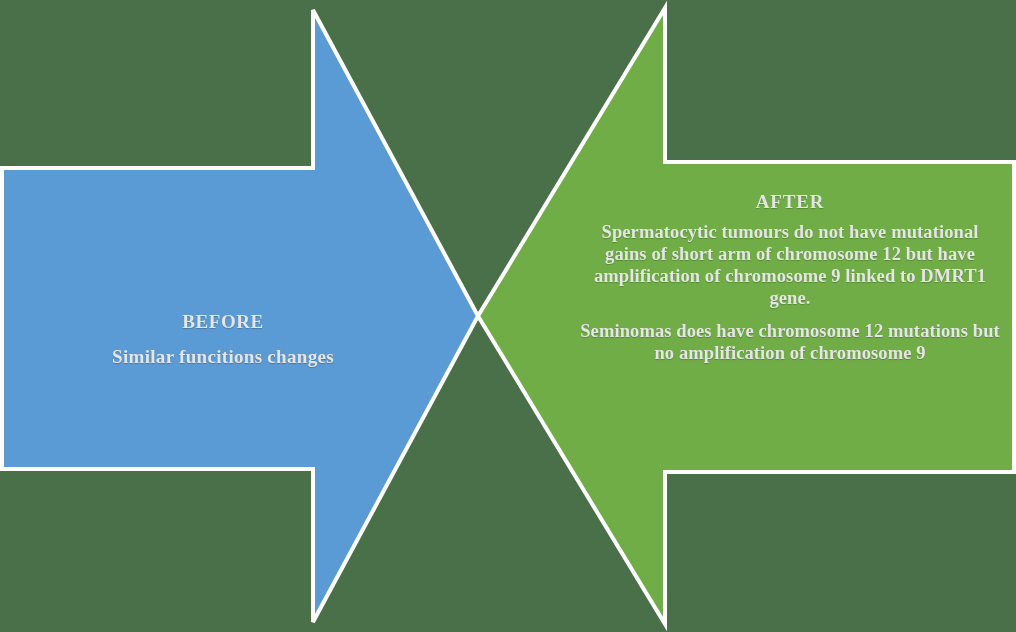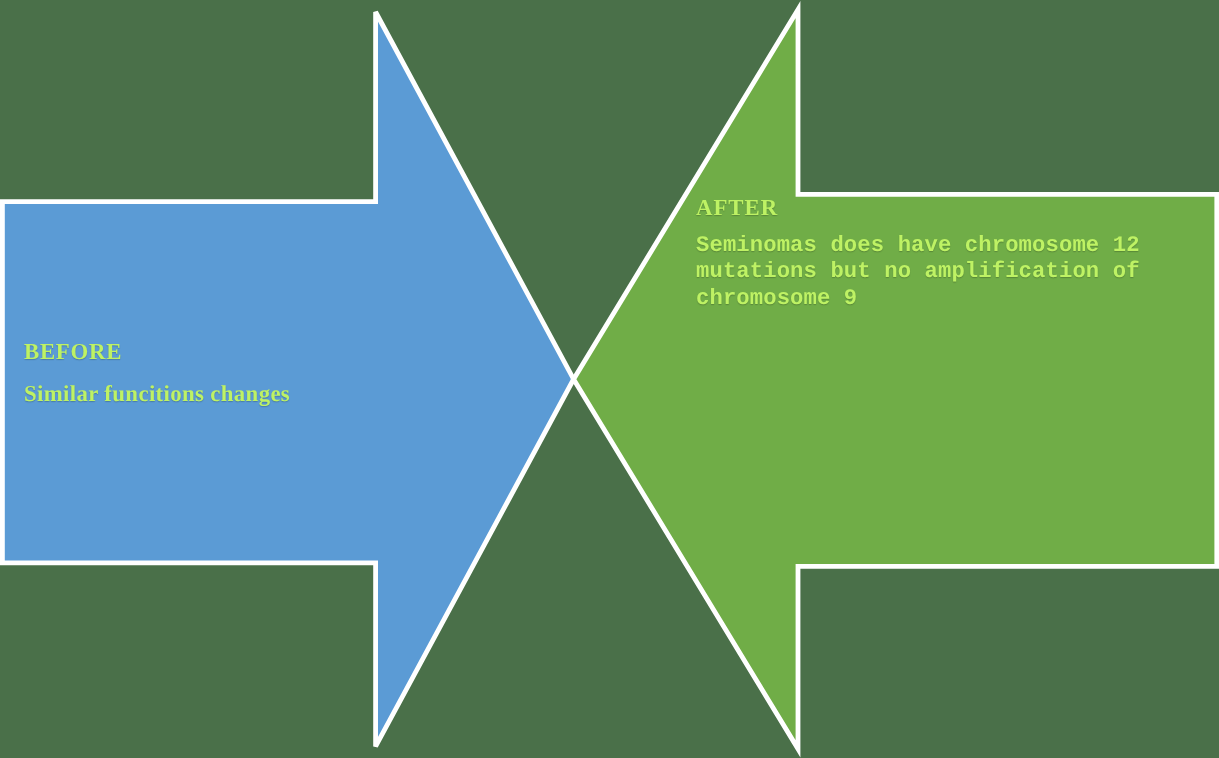--- a/index.html
+++ b/index.html
@@ -22,29 +22,30 @@
     position: absolute;
     left: 0;
     top: 0;
     width: 1016px;
     height: 632px;
   }
 
   
   .text-layer {
     position: absolute;
-    color: #bef264;
+    color: #e5e5e5;
     font-weight: bold;
-    text-align: left;
+    text-align: center;
     line-height: 1.18;
     text-shadow: 0 1px 1px rgba(0,0,0,0.22);
+    margin-top: 28px;
   }
 
   #before-text {
-    left: 20px;
+    left: 8px;
     top: 283px;
     width: 430px;
   }
   #before-title {
     font-size: 19px;
     letter-spacing: 0.6px;
     margin-bottom: 13px;
   }
   #before-sub {
     font-size: 19px;
@@ -61,21 +62,20 @@
     letter-spacing: 0.8px;
     margin-bottom: 9px;
   }
   .after-para {
     font-size: 18.5px;
     letter-spacing: 0.1px;
     margin-bottom: 11px;
   }
   .after-para:last-child {
     margin-bottom: 0;
-    font-family: Liberation Mono, monospace;
   }
 </style>
 </head>
 <body>
 
 <div id="canvas">
 
   <svg id="shapes" viewBox="0 0 1016 632" width="1016" height="632">
 
     <polygon points="2,168 313,168 313,10 478,316 313,622 313,469 2,469" fill="#5b9bd5" stroke="#ffffff" stroke-width="4" stroke-linejoin="miter"></polygon>
@@ -83,16 +83,17 @@
     <polygon points="1014,162 665,162 665,8 478,316 665,624 665,472 1014,472" fill="#70ad47" stroke="#ffffff" stroke-width="4" stroke-linejoin="miter"></polygon>
   </svg>
 
   <div class="text-layer" id="before-text">
     <div id="before-title">BEFORE</div>
     <div id="before-sub">Similar  funcitions changes</div>
   </div>
 
   <div class="text-layer" id="after-text">
     <div id="after-title">AFTER</div>
+    <div class="after-para">Spermatocytic tumours do not have mutational gains of short arm of chromosome 12 but have amplification  of chromosome 9 linked  to DMRT1 gene.</div>
     <div class="after-para">Seminomas does have chromosome 12 mutations but no amplification  of chromosome 9</div>
   </div>
 
 </div>
 
 </body></html>

